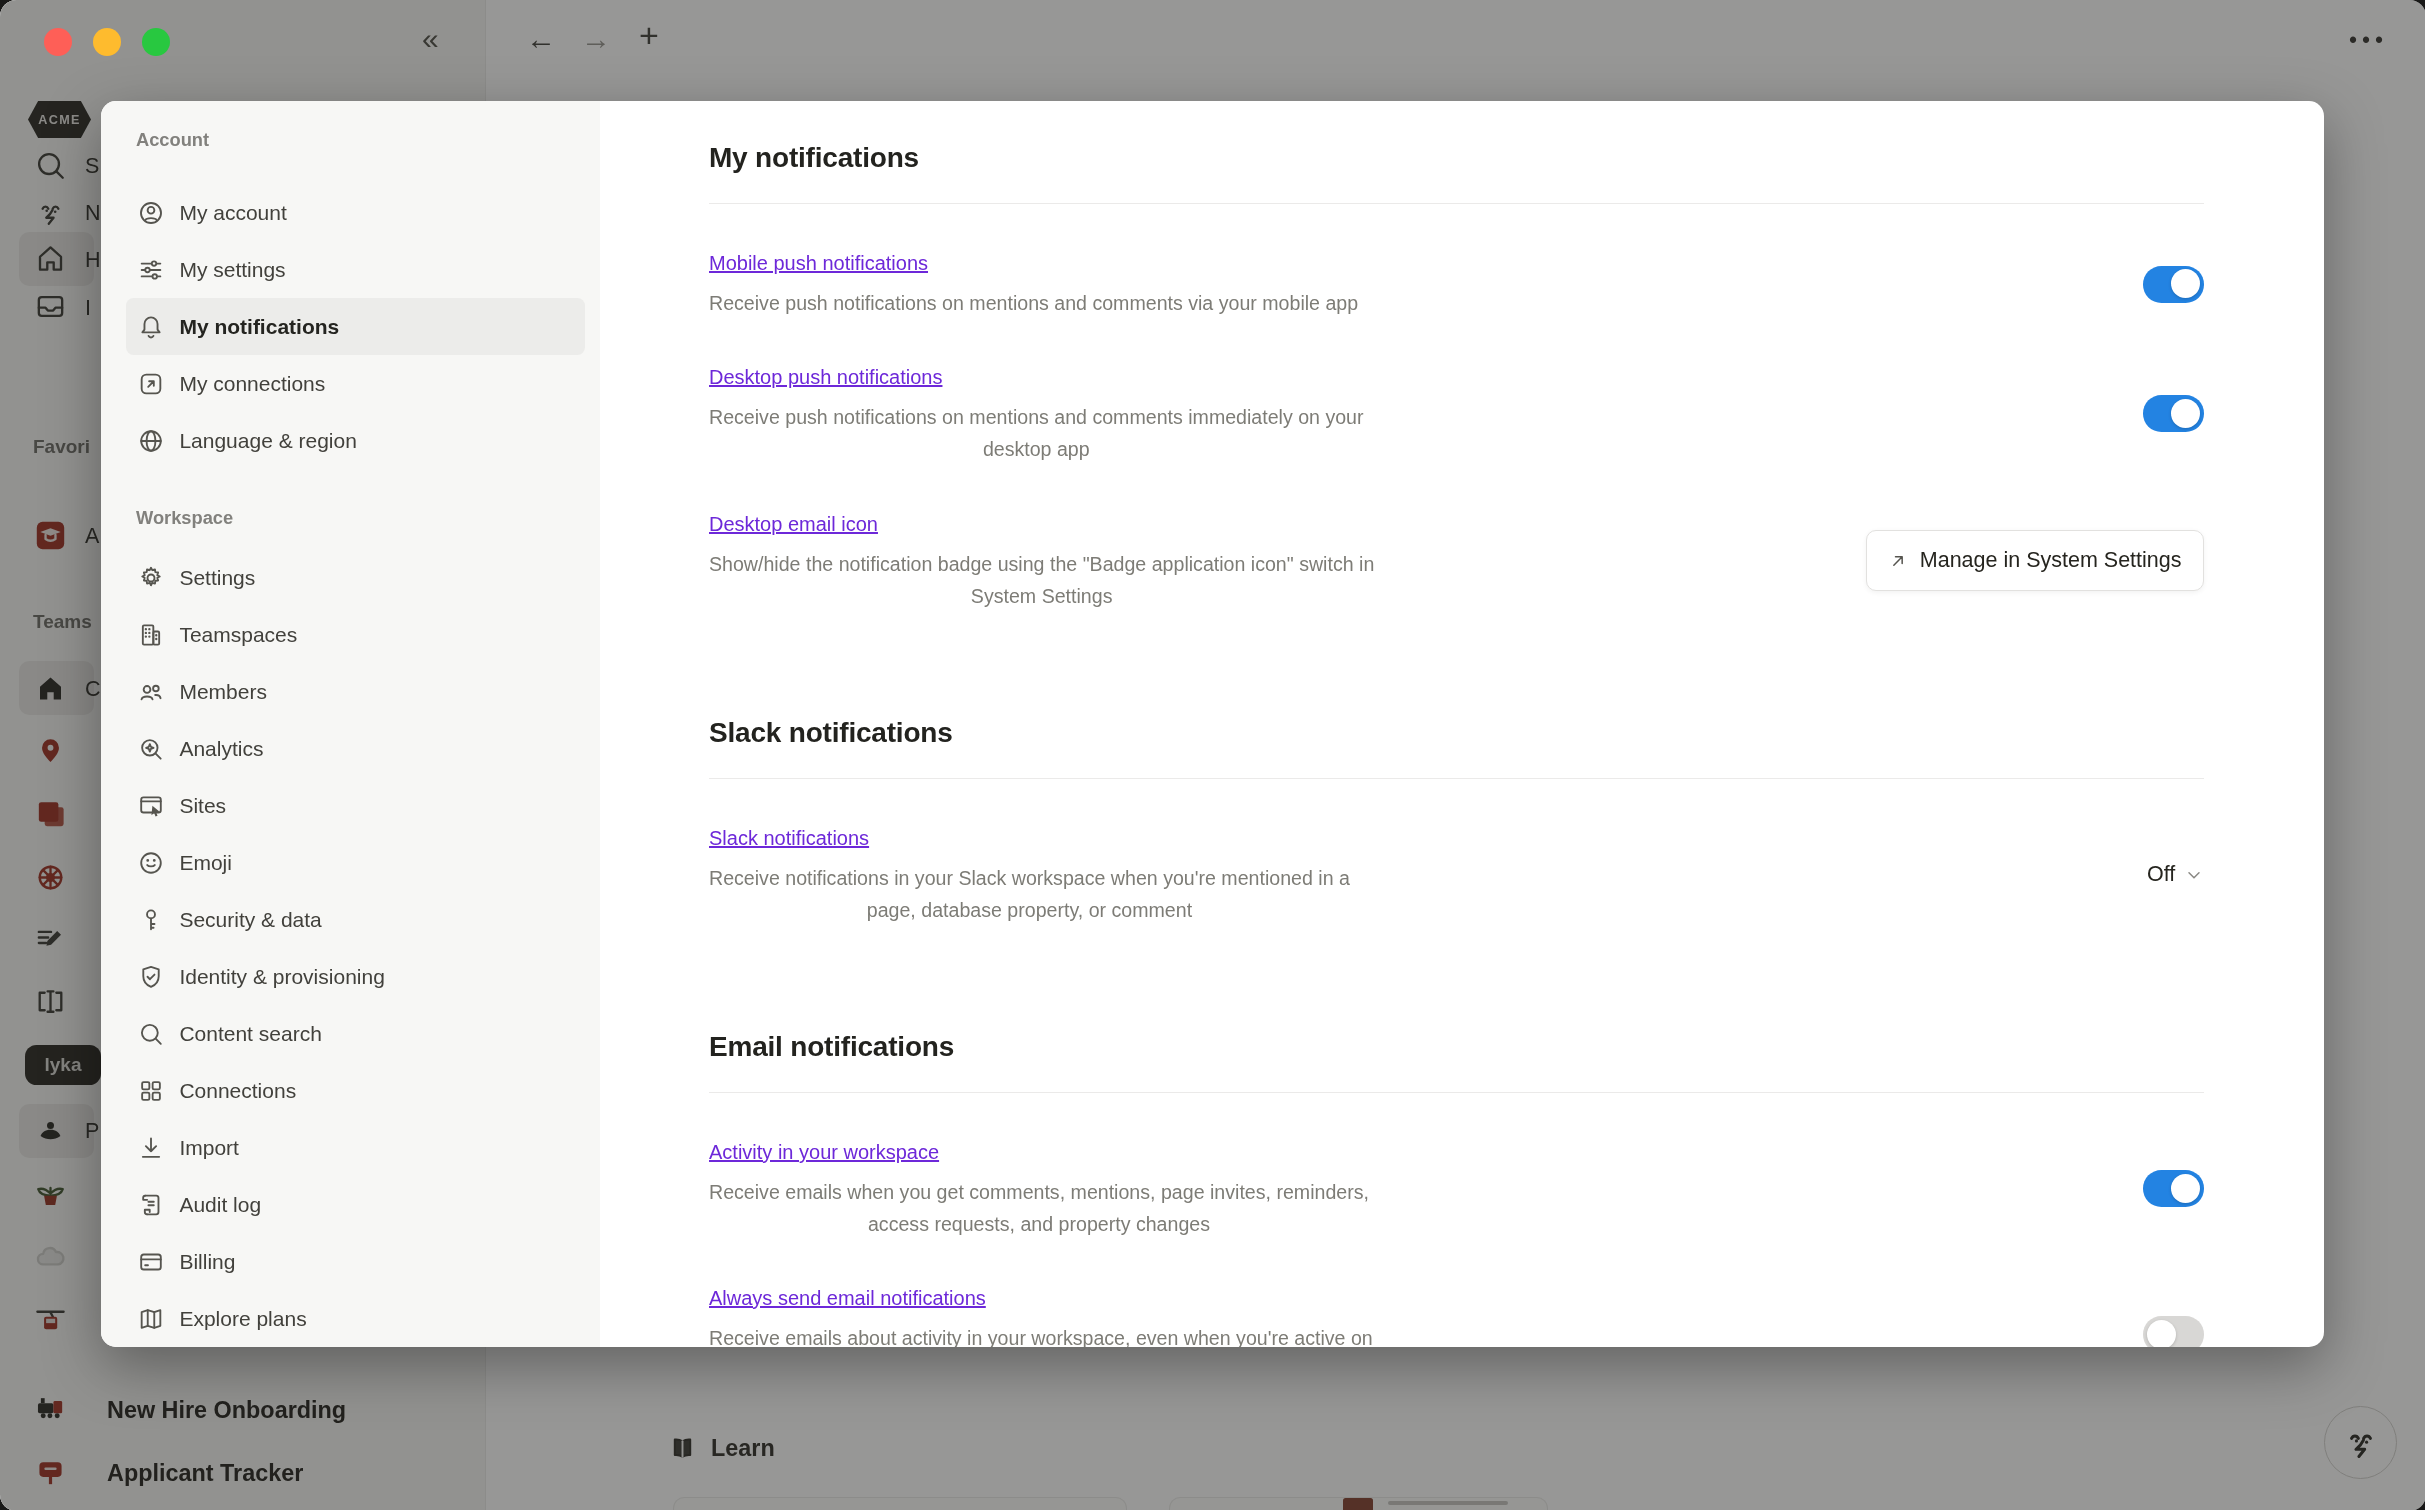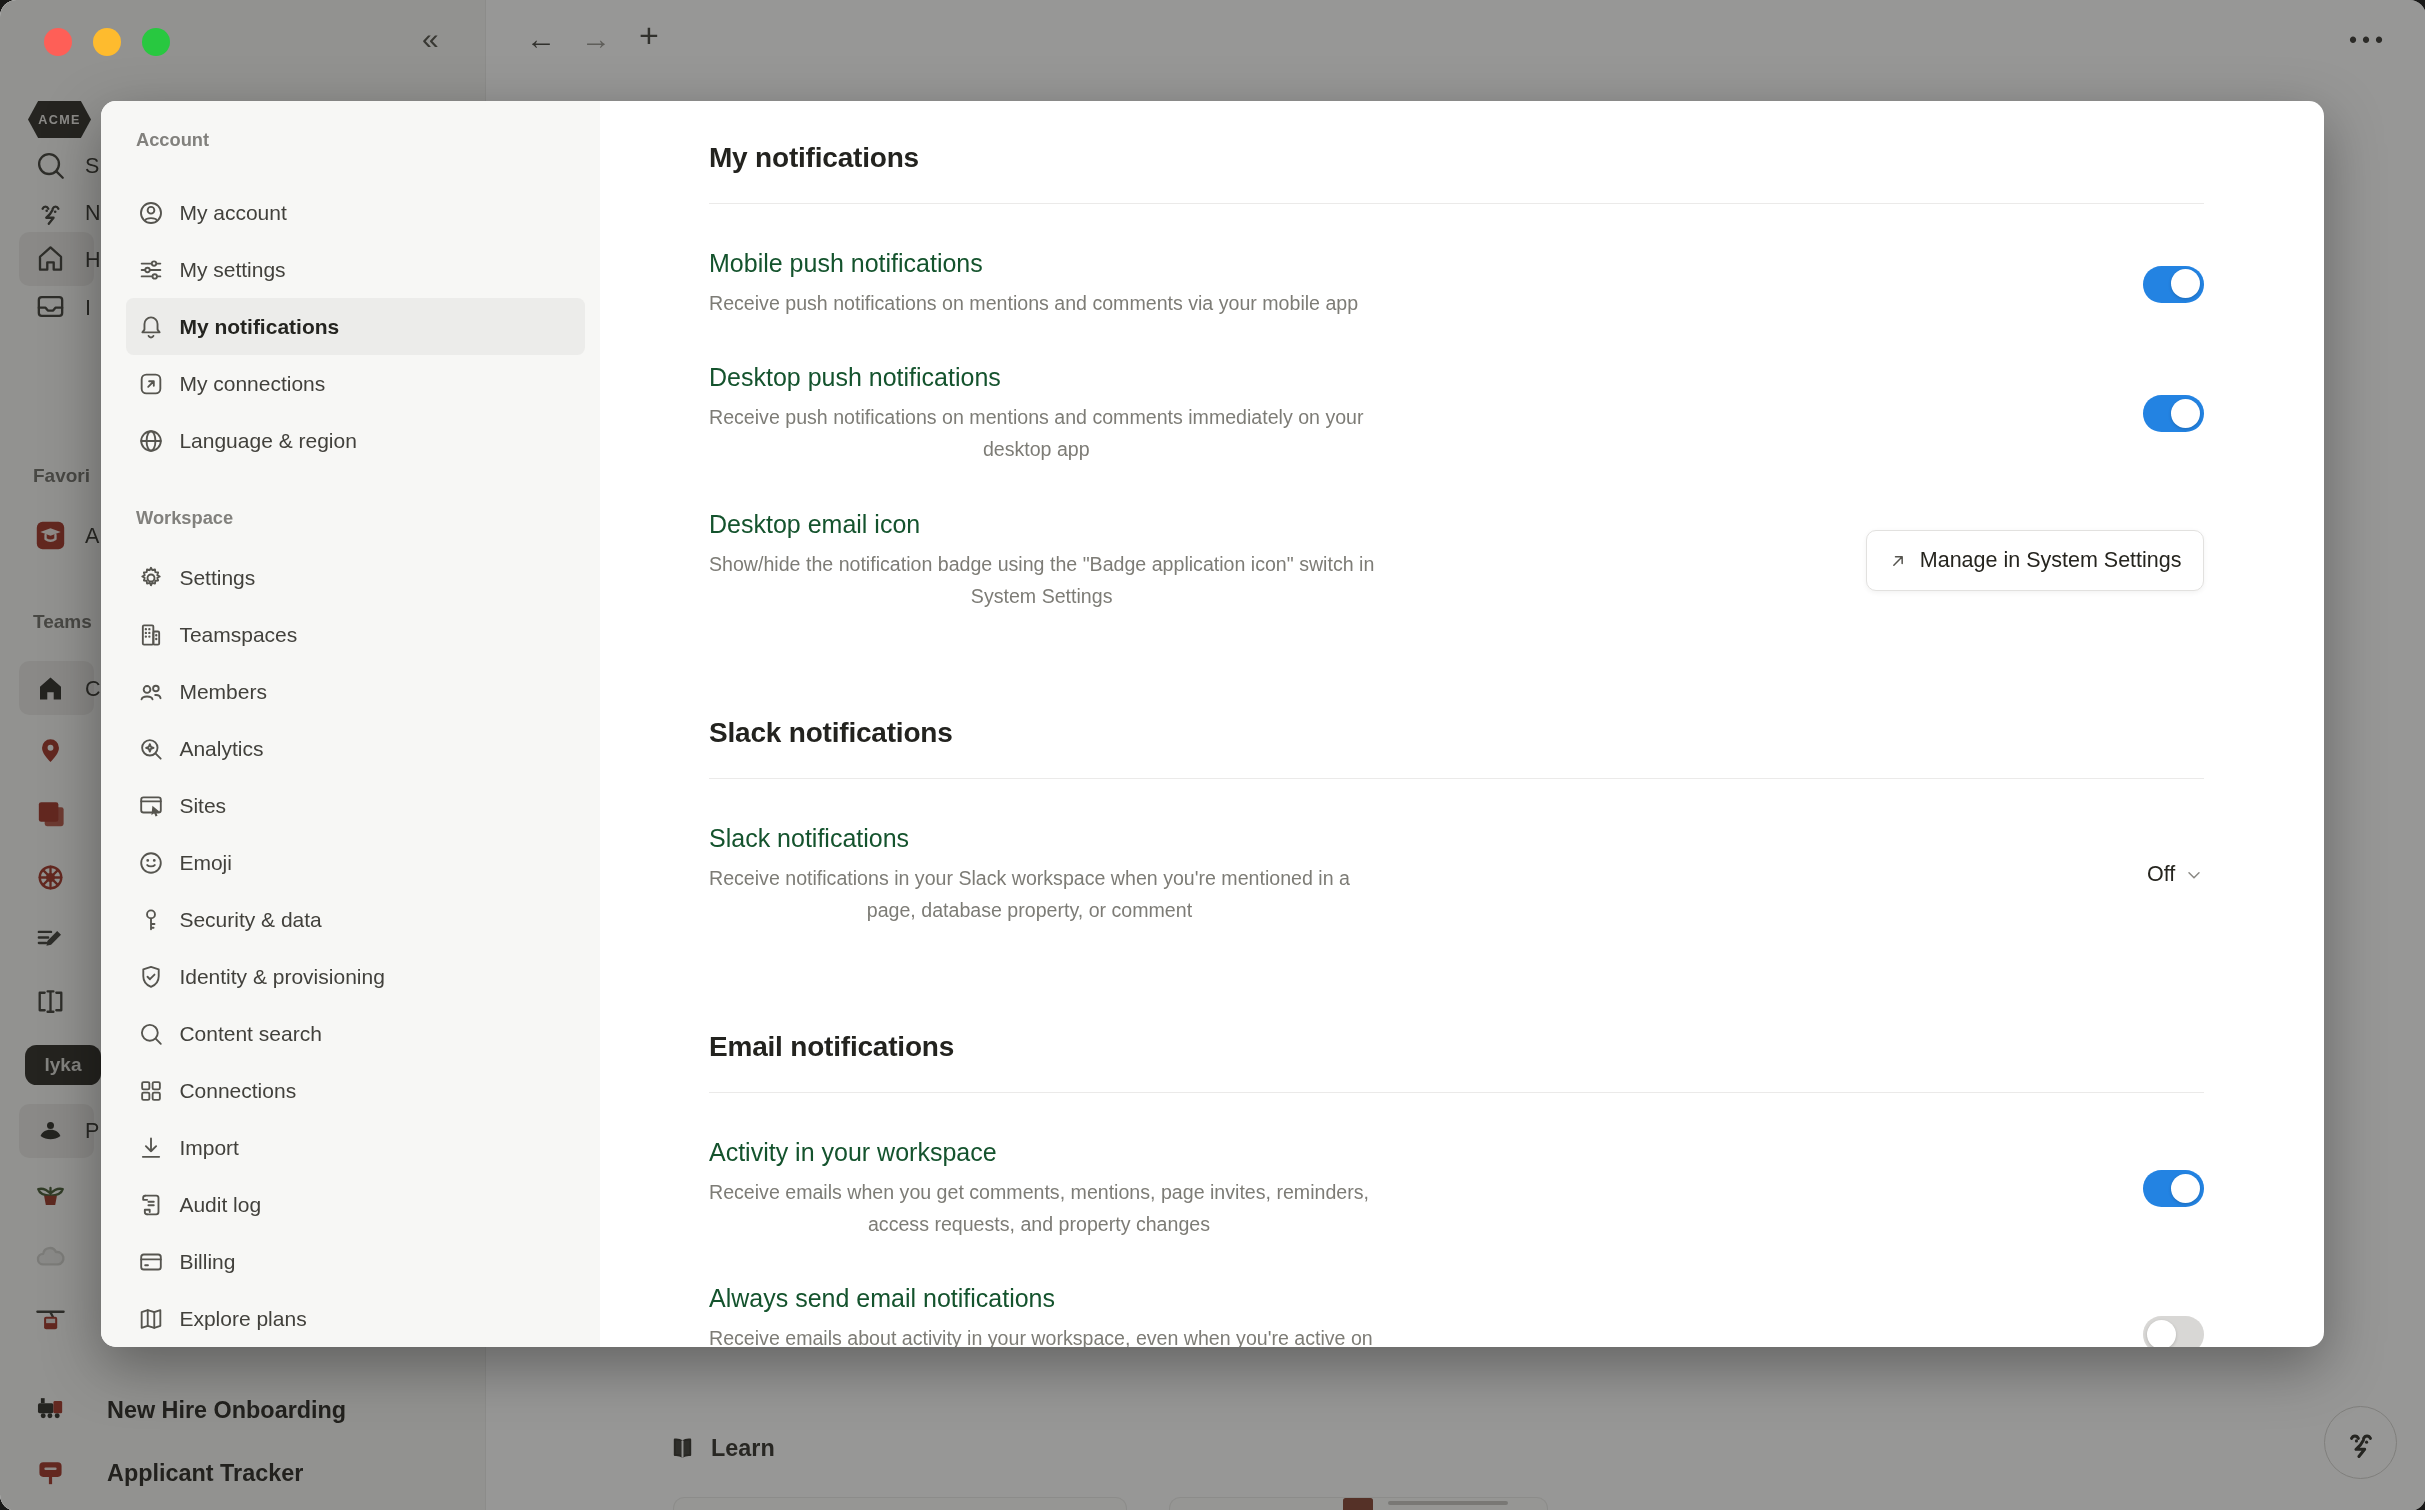--- a/index.html
+++ b/index.html
@@ -48,21 +48,21 @@
   .mi .ic svg { width:28px; height:28px; fill:none; stroke:currentColor; stroke-width:1.6; stroke-linecap:round; stroke-linejoin:round; }
   .mi.selected { background:#ececea; color:#242420; font-weight:600; }
   .ws-label { margin:38px 0 0 35px; font-size:18.3px; font-weight:600; color:#82817d; }
 
   .m-content { flex:1; padding:40px 120px 0 109px; }
   .m-content h1 { font-size:28px; font-weight:600; color:#23231f; line-height:33px; letter-spacing:-0.2px; }
   .m-content h2 { font-size:28px; font-weight:600; color:#23231f; line-height:33px; letter-spacing:-0.2px; margin-top:104px; }
   .divider { height:1.3px; background:#ebeae9; margin-top:29px; }
   .row { display:flex; justify-content:space-between; align-items:center; margin-top:45px; gap:38px; }
   .row.tight { margin-top:44px; }
-  .rtitle { font-size:25px; color:#14532d; line-height:29px; }
+  .rtitle { font-size:20px; color:#6d28d9; line-height:29px;text-decoration:underline; }
   .rdesc { font-size:19.6px; color:#7d7c76; line-height:32px; margin-top:8.8px; white-space:pre-line;text-align:center; }
 
   .toggle { position:relative; width:61px; height:37px; border-radius:18.3px; background:#d8d7d5; flex:none; cursor:pointer; }
   .toggle::after { content:""; position:absolute; top:3.8px; left:3.8px; width:29px; height:29px; border-radius:50%; background:#fff; box-shadow:0 1.3px 3.2px rgba(0,0,0,0.18); }
   .toggle[data-state="on"] { background:var(--accent,#2383e2); }
   .toggle[data-state="on"]::after { left:auto; right:3.8px; }
 
   .btn { display:flex; align-items:center; gap:11.4px; height:61px; padding:0 21.5px; border:1.3px solid #e2e1df; border-radius:10px; background:#fff; font-size:21.5px; color:#26251f; box-shadow:0 1.9px 5px rgba(0,0,0,0.05); flex:none; cursor:pointer; white-space:nowrap; }
   .btn svg, .select svg { width:20px; height:20px; fill:none; stroke:#55544e; stroke-width:1.8; stroke-linecap:round; stroke-linejoin:round; }
   .select { display:flex; align-items:center; gap:8.8px; font-size:21.5px; color:#26251f; flex:none; cursor:pointer; }
@@ -106,21 +106,21 @@
     <div class="rail-label" style="top:248px">H</div>
 
     <div class="rail-item" style="top:289px">
       <svg viewBox="0 0 24 24">
           <rect x="4" y="5.6" width="16" height="12.8" rx="2"></rect>
           <path d="M4 12.8h4.6l1.6 2h3.6l1.6-2H20"></path>
         </svg>
     </div>
     <div class="rail-label" style="top:296px">I</div>
 
-    <div class="section-lab" style="top:465px">Favori</div>
+    <div class="section-lab" style="top:436px">Favori</div>
 
     <div class="rail-item" style="top:518px; color:#a33a2e;">
       <svg viewBox="0 0 24 24">
           <rect x="2.6" y="2.6" width="18.8" height="18.8" rx="4" fill="#a33a2e" stroke="none"></rect>
           <path d="M12 7l7 2.6-7 2.6-7-2.6z" fill="#f1e9e6" stroke="none"></path>
           <path d="M8.6 11.6v2.8c2.1 1.5 4.7 1.5 6.8 0v-2.8" stroke="#f1e9e6"></path>
         </svg>
     </div>
     <div class="rail-label" style="top:524px">A</div>
 

